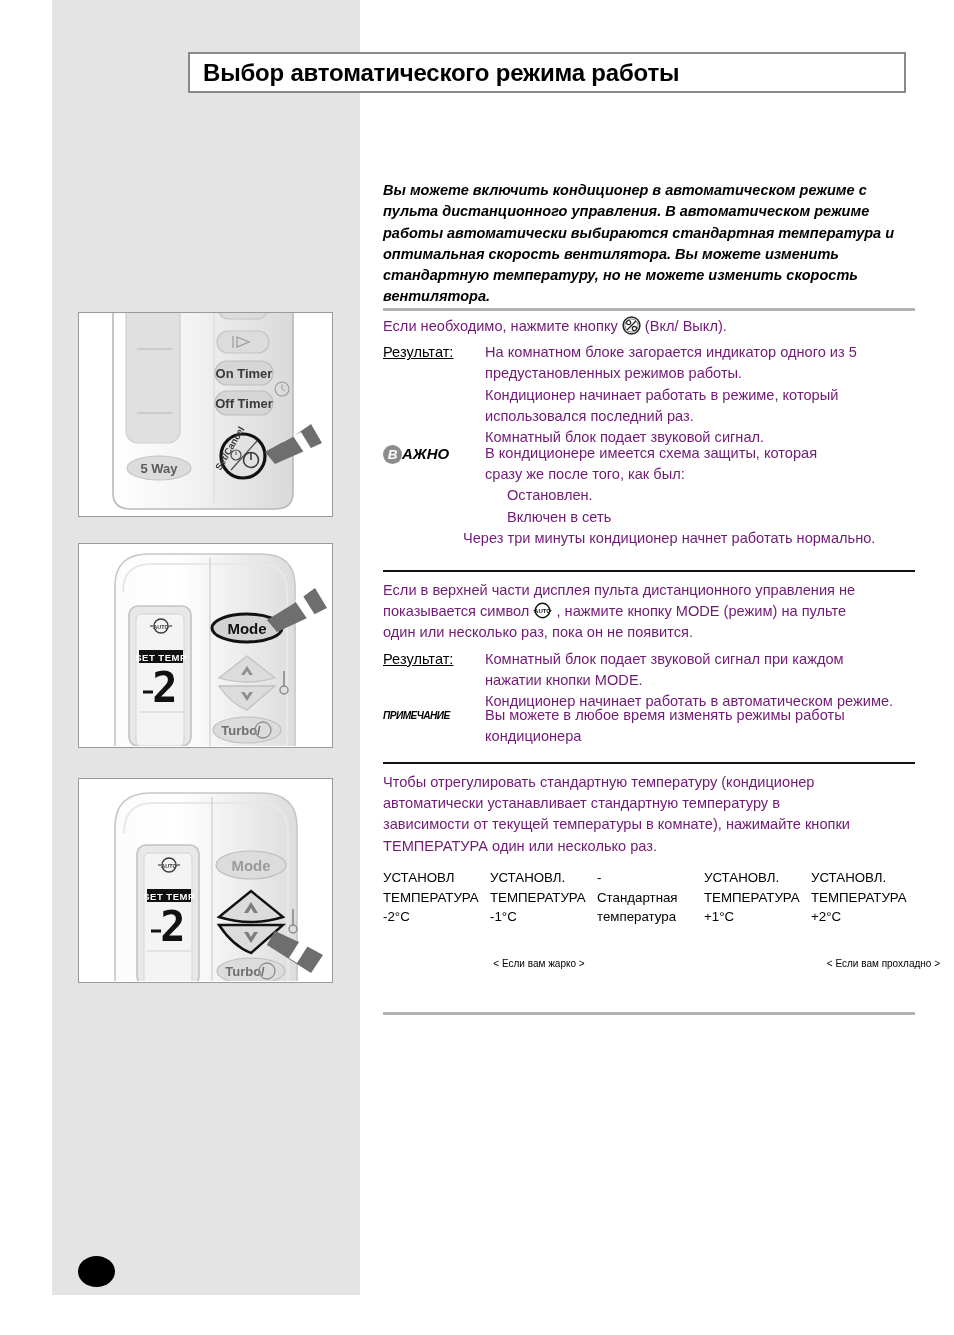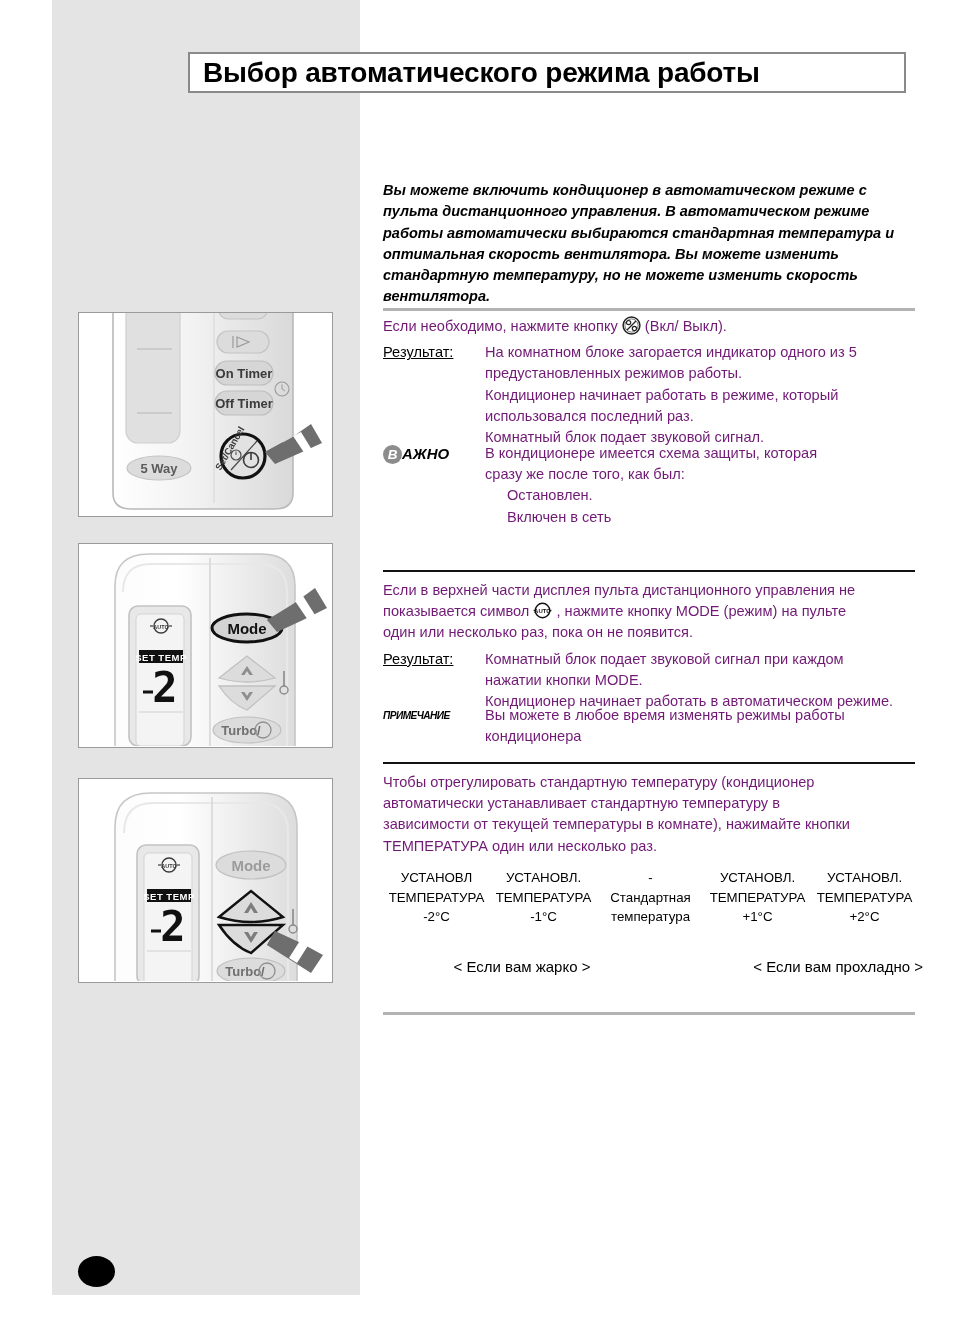--- a/index.html
+++ b/index.html
@@ -24,21 +24,21 @@
 
   .title-box {
     position: absolute;
     left: 188px; top: 52px; width: 718px; height: 41px;
     background: #ffffff;
     border: 2px solid #8a8a8a;
     box-sizing: border-box;
     display: flex; align-items: center;
   }
   .title-text {
-    font-size: 28px; font-weight: bold; color: #000;
+    font-size: 24px; font-weight: bold; color: #000;
     padding-left: 13px; letter-spacing: -0.2px;
     white-space: nowrap;
   }
 
   .intro {
     position: absolute; left: 383px; top: 180px; width: 540px;
     font-size: 14.5px; font-weight: bold; font-style: italic;
     line-height: 21.3px; color: #000;
   }
 
@@ -98,29 +98,29 @@
     width: 19px; height: 19px; position: relative;
   }
   .icon-inline svg { display: block; }
 
   
   .temp-table {
     position: absolute; left: 383px; top: 868px; width: 535px;
     display: flex;
   }
   .temp-col {
-    flex: 1; text-align: center;
+    flex: 1; 
     font-size: 13.3px; line-height: 19.5px; color: #000;
   }
   .temp-head { white-space: nowrap; }
   .temp-val { white-space: nowrap; }
 
   .hint-row {
-    position: absolute; left: 388px; top: 958px; width: 535px;
-    display: flex; font-size: 15px; color: #000;
+    position: absolute; left: 405px; top: 958px; width: 535px;
+    display: flex; font-size: 10px; color: #000;
   }
   .hint-left { width: 268px; text-align: center; }
   .hint-right { width: 267px; text-align: right; }
 
   
   .illus {
     position: absolute; left: 78px; width: 255px; height: 205px;
     background: #ffffff; border: 1.5px solid #9a9a9a;
     box-sizing: border-box; overflow: hidden;
   }
@@ -184,20 +184,21 @@
     <div class="important-row">
       <div class="important-label">
         <span class="circle-b">В</span>
         <span>АЖНО</span>
       </div>
       <div class="body-col">
         <div class="line">В кондиционере имеется схема защиты, которая</div>
         <div class="line">сразу же после того, как был:</div>
         <div class="line indent1">Остановлен.</div>
         <div class="line indent1">Включен в сеть</div>
+        <div class="line" style="margin-left:-22px;">Через три минуты кондиционер начнет работать нормально.</div>
       </div>
     </div>
   </div>
 
   <div class="block" style="top:580px;">
     <div class="line">Если в верхней части дисплея пульта дистанционного управления не</div>
     <div class="line">
       <span>показывается символ</span>
       <span class="icon-inline">
         <svg width="19" height="19" viewBox="0 0 19 19">

